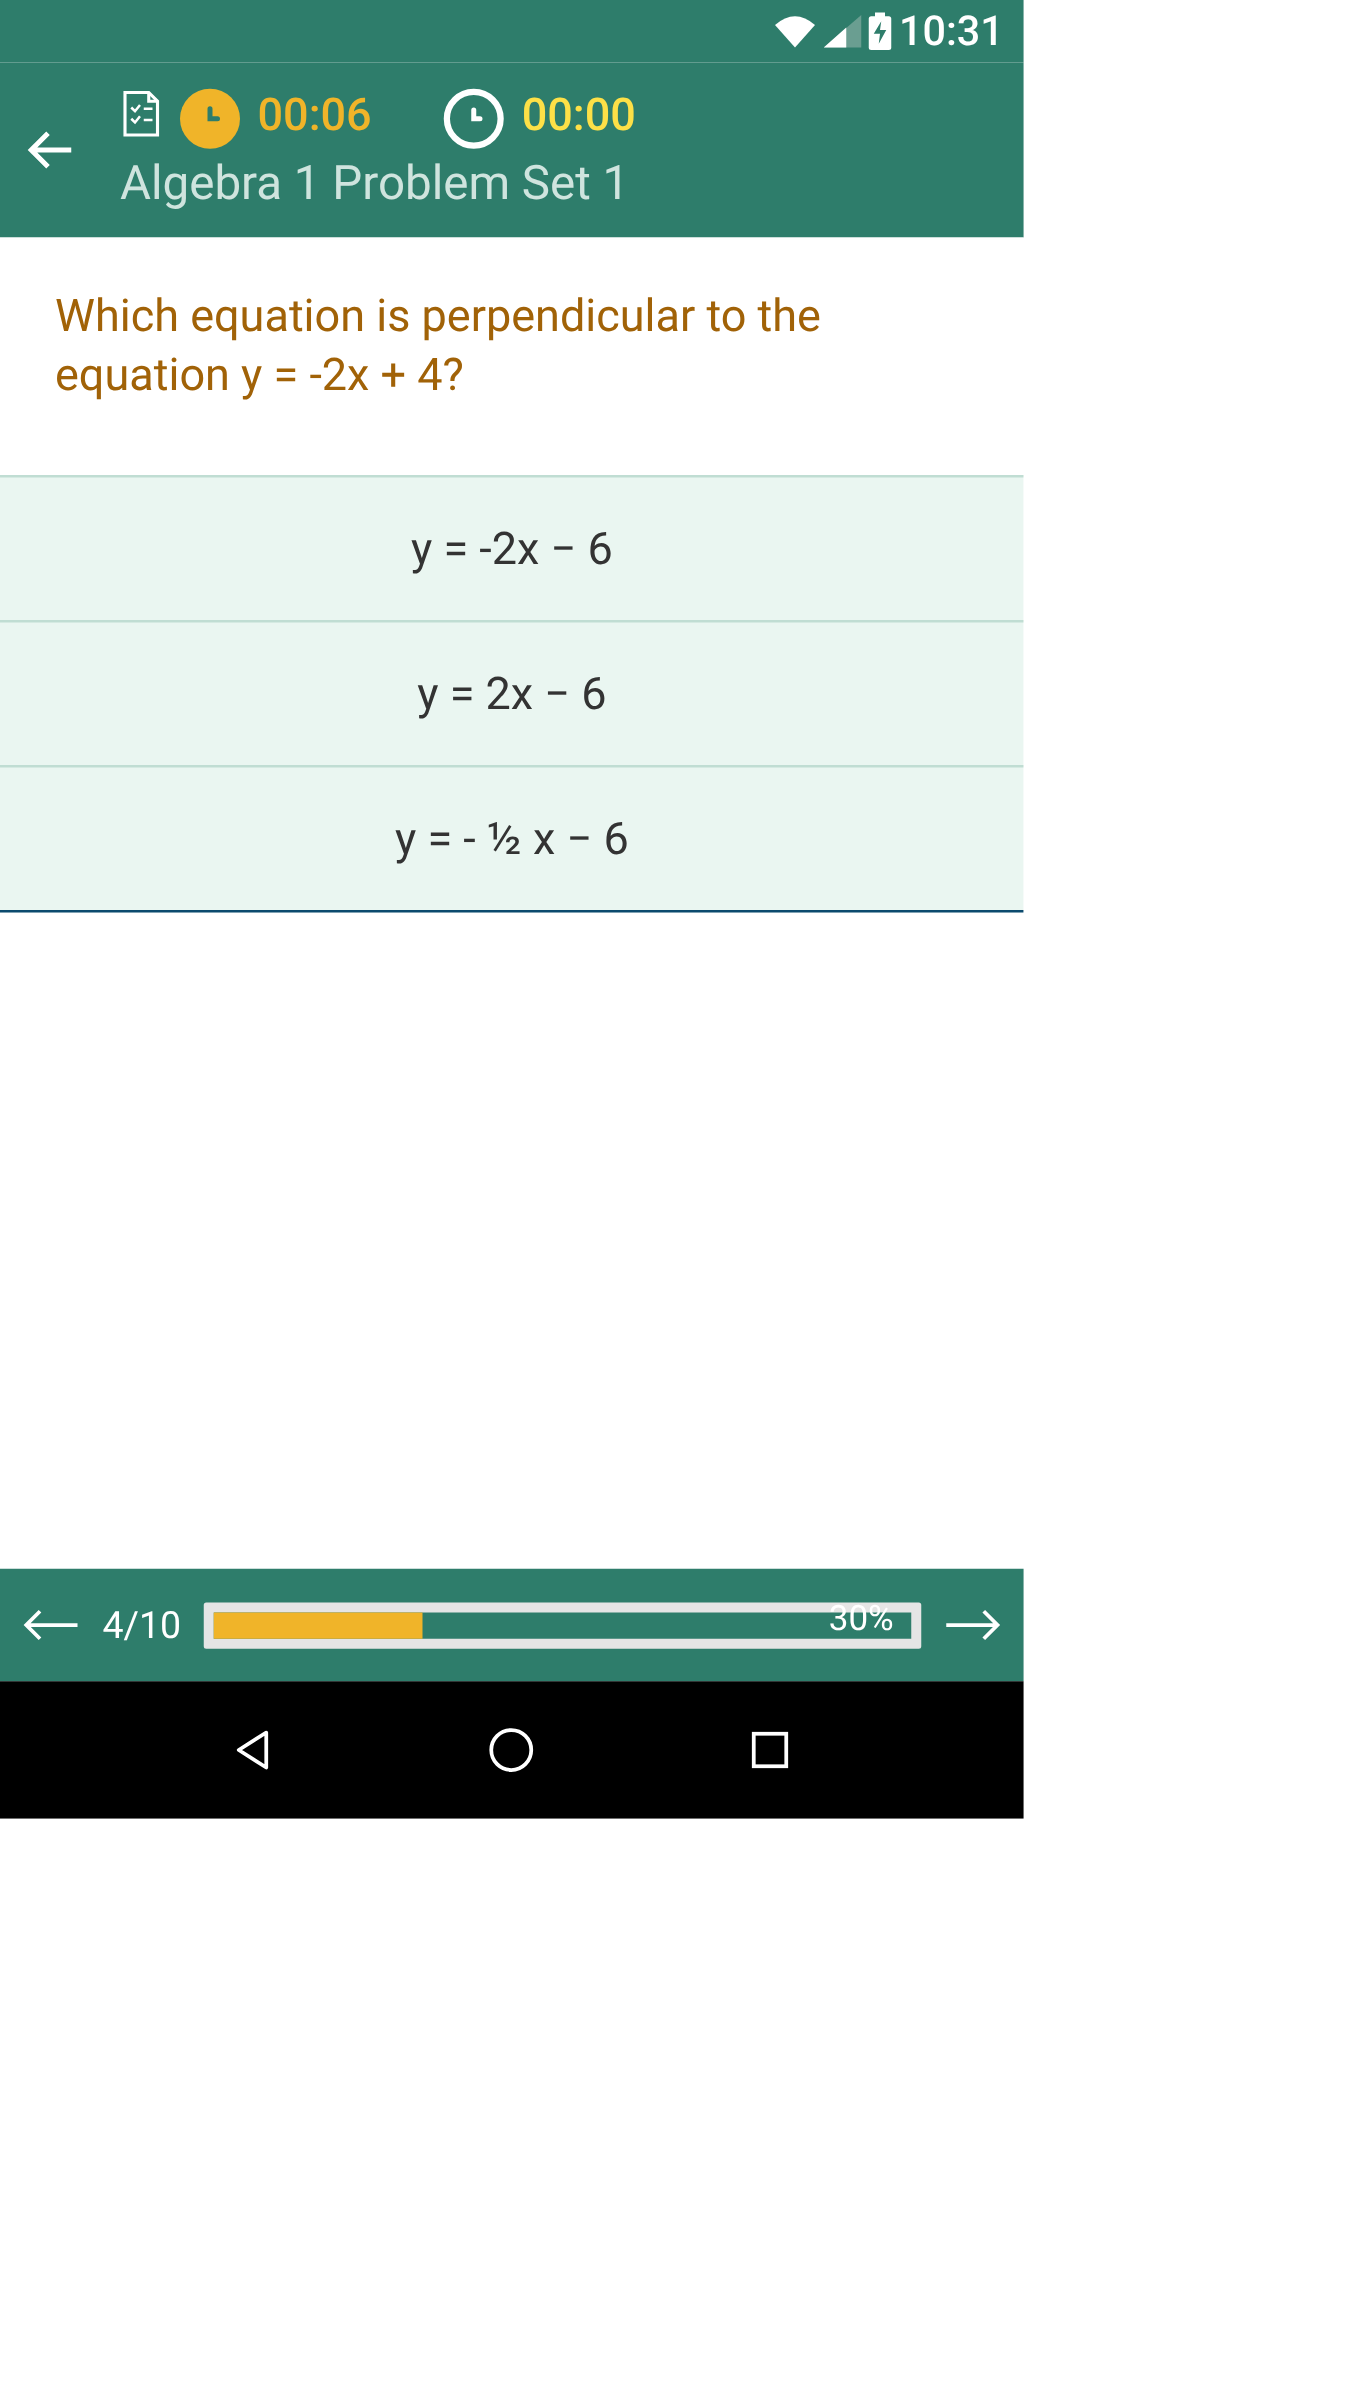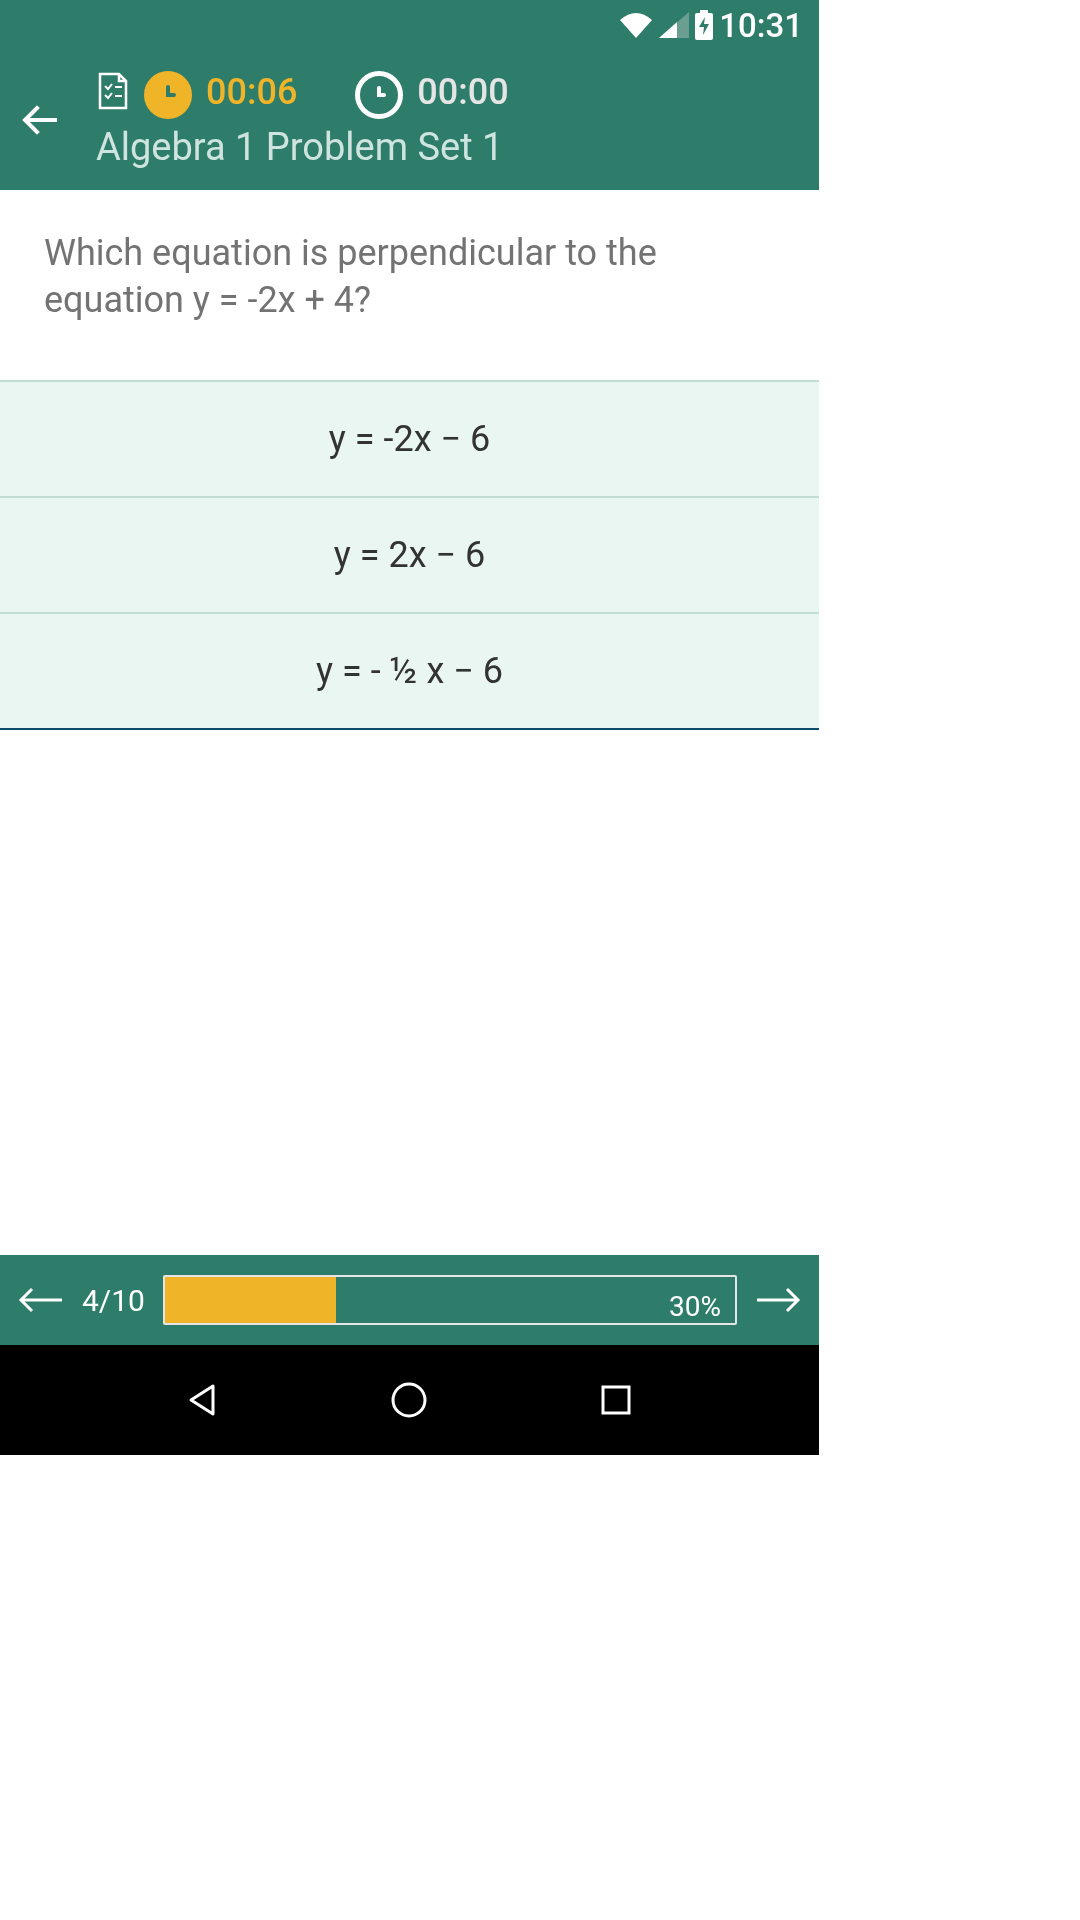--- a/index.html
+++ b/index.html
@@ -82,38 +82,38 @@
   border: 5px solid #ffffff;
 }
 .timer-text {
   font-size: 36px;
   font-weight: 500;
 }
 .timer-yellow {
   color: #f0b429;
 }
 .timer-white {
-  color: #e5e5e5;
+  color: #fde047;
 }
 .app-title {
   color: #cfe4de;
   font-size: 38px;
   font-weight: 400;
 }
 .content {
   flex: 1;
   background: #ffffff;
   display: flex;
   flex-direction: column;
   overflow: hidden;
 }
 .question {
   padding: 40px 44px 56px 44px;
   font-size: 36px;
-  color: #737373;
+  color: #a16207;
   line-height: 1.3;
 }
 .answers {
   display: flex;
   flex-direction: column;
   text-align: center;
 }
 .answer {
   background: #eaf6f1;
   border-top: 2px solid #c0ddd3;
@@ -139,22 +139,22 @@
   align-items: center;
   justify-content: center;
 }
 .page-count {
   color: #ffffff;
   font-size: 30px;
   font-weight: 400;
 }
 .progress-container {
   flex: 1;
-  height: 50px;
-  border: 2px solid #e5e5e5;
+  height: 37px;
+  border: 8px solid #e5e5e5;
   border-radius: 2px;
   position: relative;
   display: flex;
   align-items: flex-end;
 }
 .progress-fill {
   height: 100%;
   background: #f0b429;
 }
 .progress-text {

